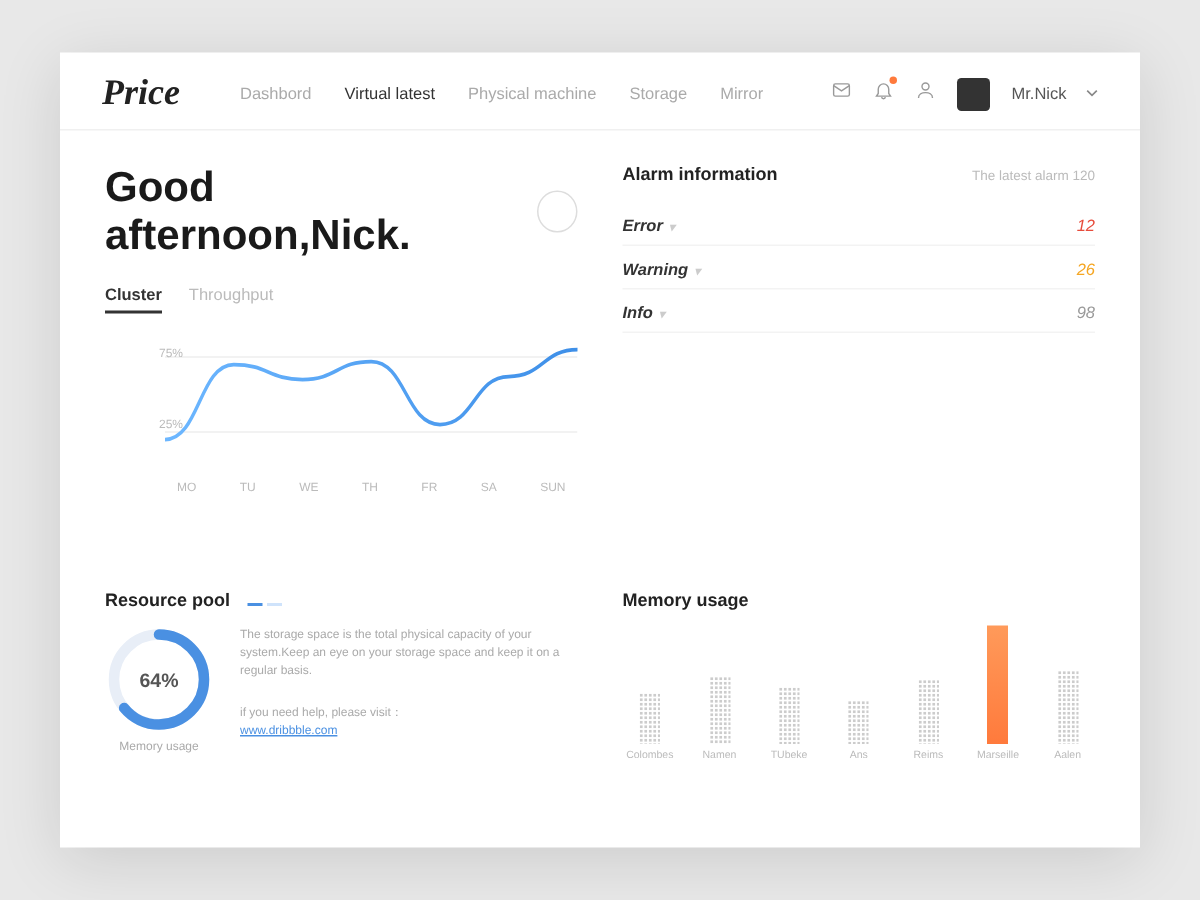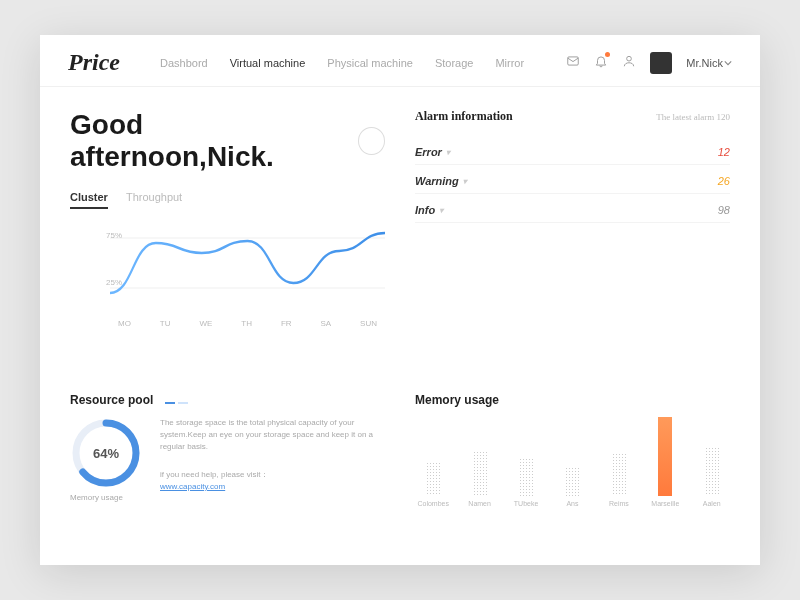--- a/index.html
+++ b/index.html
@@ -26,21 +26,21 @@
   font-size: 24px; font-weight: 600; font-style: italic;
   color: #222; margin-right: 40px;
 }
 .nav { display: flex; gap: 22px; font-size: 11px; color: #aaa; }
 .nav-item { cursor: pointer; }
 .nav-item.active { color: #333; font-weight: 500; }
 .topbar-right { margin-left: auto; display: flex; align-items: center; gap: 14px; }
 .icon-btn { color: #999; cursor: pointer; position: relative; }
 .notif-dot { position: absolute; top: -2px; right: -2px; width: 5px; height: 5px; background: #ff7a3c; border-radius: 50%; }
 .avatar { width: 22px; height: 22px; background: #333; border-radius: 3px; }
-.username { font-size: 11px; color: #555; display: flex; align-items: center; gap: 1px; cursor: pointer; }
+.username { font-size: 11px; color: #555; display: flex; align-items: center; gap: 13px; cursor: pointer; }
 
 .content {
   flex: 1; display: grid;
   grid-template-columns: 1fr 1fr;
   gap: 20px 30px;
   padding: 22px 30px 18px;
   overflow: hidden;
 }
 .greeting {
   font-size: 28px; font-weight: 800; color: #1a1a1a;
@@ -55,31 +55,31 @@
 .tab.active { color: #333; font-weight: 600; border-bottom: 2px solid #333; }
 
 .chart-area { position: relative; height: 120px; margin-left: 40px; }
 .ylabel { position: absolute; left: -4px; font-size: 8px; color: #bbb; }
 .chart-svg { width: 100%; height: 100px; }
 .xaxis { display: flex; justify-content: space-between; font-size: 8px; color: #bbb; padding: 2px 8px 0; }
 
 .section-title { font-size: 12px; font-weight: 700; color: #222; margin-bottom: 10px; }
 .section-sub { font-size: 9px; color: #bbb; }
 
-.alarm-head { display: flex; justify-content: space-between; align-items: baseline; font-family: Liberation Serif, serif; }
+.alarm-head { display: flex; justify-content: space-between; align-items: baseline; }
 .alarm-rows { margin-top: 12px; display: flex; flex-direction: column; gap: 10px; }
 .alarm-row { display: flex; justify-content: space-between; align-items: center; font-size: 11px; border-bottom: 1px solid #f3f3f3; padding-bottom: 6px; font-style: italic; }
 .alarm-left { display: flex; align-items: center; gap: 4px; color: #333; font-weight: 600; cursor: pointer; }
 .alarm-chev { font-size: 8px; color: #ccc; }
 .alarm-val.err { color: #e74c3c; }
 .alarm-val.warn { color: #f5a623; }
 .alarm-val.info { color: #999; }
 
 .resource { display: flex; gap: 18px; }
-.donut-wrap { display: flex; flex-direction: column; align-items: flex-start; gap: 4px; }
+.donut-wrap { display: flex; flex-direction: column; align-items: center; gap: 4px; }
 .donut { width: 72px; height: 72px; position: relative; }
 .donut-center { position: absolute; inset: 0; display: flex; align-items: center; justify-content: center; font-size: 13px; font-weight: 700; color: #555; }
 .donut-label { font-size: 8px; color: #aaa; }
 .res-text { font-size: 8px; color: #aaa; line-height: 1.5; flex: 1; }
 .res-help { font-size: 8px; color: #aaa; margin-top: 16px; }
 .res-link { color: #4a90e2; text-decoration: underline; cursor: pointer; }
 .res-legend { display: inline-flex; gap: 3px; margin-left: 8px; align-items: center; }
 .leg-dash { width: 10px; height: 2px; background: #4a90e2; }
 .leg-dash.light { background: #cfe3fb; }
 
@@ -98,21 +98,21 @@
 </style>
 </head>
 <body>
 
 <div class="app">
 
   <div class="topbar">
     <div class="logo">Price</div>
     <div class="nav" id="nav">
         <span class="nav-item">Dashbord</span>
-        <span class="nav-item active">Virtual machine</span>
+        <span class="nav-item active">Virtual latest</span>
         <span class="nav-item">Physical machine</span>
         <span class="nav-item">Storage</span>
         <span class="nav-item">Mirror</span>
       </div>
     <div class="topbar-right">
       <span class="icon-btn">
         <svg width="14" height="14" viewBox="0 0 24 24" fill="none" stroke="currentColor" stroke-width="1.6">
             <rect x="3" y="5" width="18" height="14" rx="2"></rect>
             <path d="M3 7l9 6 9-6"></path>
           </svg>
@@ -216,21 +216,21 @@
               <circle id="donut-arc" cx="36" cy="36" r="30" fill="none" stroke="#4a90e2" stroke-width="7" stroke-linecap="round" transform="rotate(-90 36 36)" stroke-dasharray="188.49555921538757" stroke-dashoffset="67.85840131753952"></circle>
             </svg>
             <div class="donut-center">64%</div>
           </div>
           <div class="donut-label">Memory usage</div>
         </div>
         <div class="res-text">
           <div>The storage space is the total physical capacity of your system.Keep an eye on your storage space and keep it on a regular basis.</div>
           <div class="res-help">
             <span>if you need help, please visit：</span><br>
-            <span class="res-link">www.capacity.com</span>
+            <span class="res-link">www.dribbble.com</span>
           </div>
         </div>
       </div>
     </div>
 
     <div class="col memory">
       <div class="section-title">Memory usage</div>
       <div class="bars" id="memory-bars">
           <div class="bar-col">
             <div class="bar" style="height: 34.2px;"></div>

